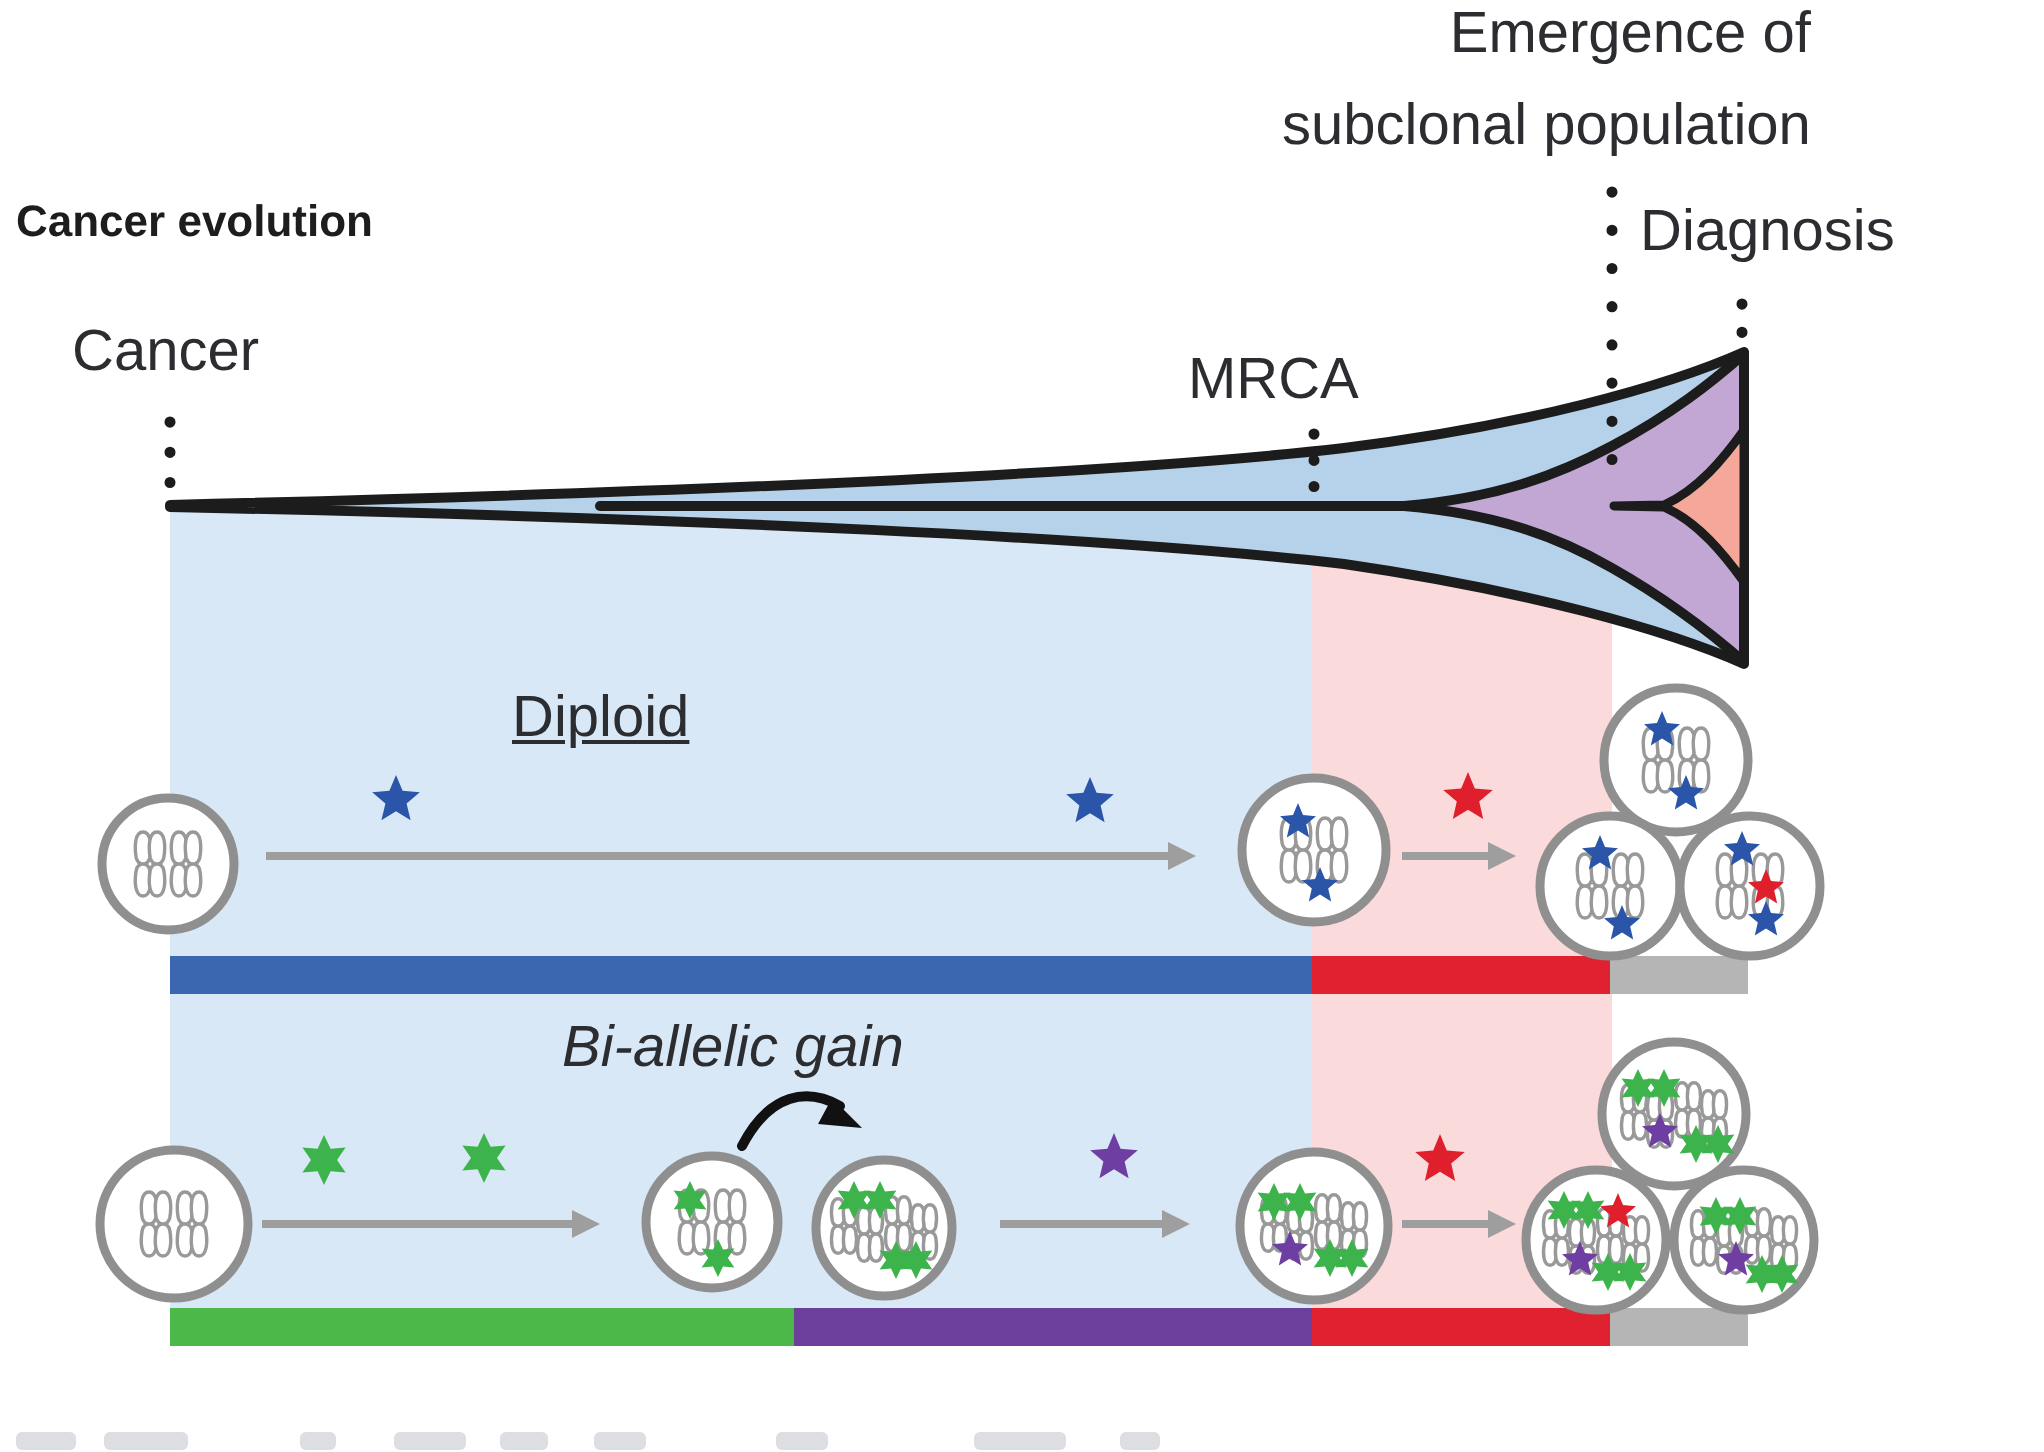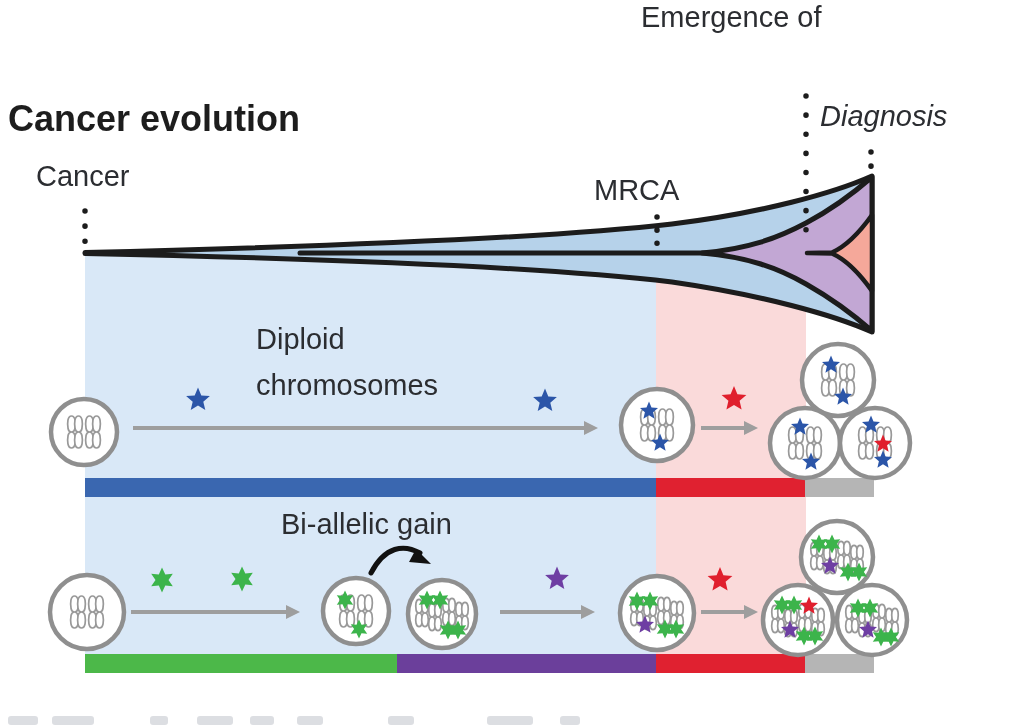--- a/index.html
+++ b/index.html
@@ -1,21 +1,21 @@
 <!DOCTYPE html>
 <html><head>
 <meta charset="utf-8">
 <style>
   html,body{margin:0;padding:0;background:#fff;}
   #stage{position:relative;width:1022px;height:726px;background:#fff;overflow:hidden;
          font-family:"Liberation Sans",sans-serif;color:#2e2e2e;}
   #diagram-svg{position:absolute;left:0;top:0;}
   .lbl{position:absolute;white-space:nowrap;font-size:29px;line-height:1.1;color:#2b2d31;}
-  .lbl.bold{font-weight:bold;color:#1d1d1d;font-size:36px;}
-  .twoline div{height:46px;}
+  .lbl.bold{font-weight:bold;color:#1d1d1d;font-size:22px;}
+  .twoline div{height:46px;text-align:right;}
   .marks{position:absolute;left:0;top:714px;width:1022px;height:12px;}
   .marks i{position:absolute;top:2px;height:9px;background:#b9bec6;opacity:.5;border-radius:3px;}
 </style>
 </head>
 <body>
 
 <div id="stage">
   <svg id="diagram-svg" width="1022" height="726" viewBox="0 0 1022 726">
       <rect x="85" y="252" width="571" height="402" fill="#d9e8f7"></rect>
       <rect x="656" y="252" width="150" height="402" fill="#fadada"></rect>
@@ -273,27 +273,27 @@
         <polygon points="881.0,627.5 883.5,632.7 889.2,632.3 885.9,637.0 889.2,641.8 883.5,641.3 881.0,646.5 878.5,641.3 872.8,641.8 876.1,637.0 872.8,632.3 878.5,632.7" fill="#3cb44b"></polygon>
         <polygon points="891.0,627.5 893.5,632.7 899.2,632.3 895.9,637.0 899.2,641.8 893.5,641.3 891.0,646.5 888.5,641.3 882.8,641.8 886.1,637.0 882.8,632.3 888.5,632.7" fill="#3cb44b"></polygon>
       </g>
     </svg>
 
   <div class="lbl bold" style="left:8px;top:99px;">Cancer evolution</div>
   <div class="lbl" style="left:36px;top:161px;">Cancer</div>
   <div class="lbl" style="left:594px;top:175px;">MRCA</div>
   <div class="lbl twoline" style="left:641px;top:2px;">
     <div>Emergence of</div>
+    <div>subclonal population</div>
   </div>
-  <div class="lbl" style="left:820px;top:101px;font-style:italic;">Diagnosis</div>
-  <div class="lbl twoline" style="left:256px;top:324px;">
+  <div class="lbl" style="left:820px;top:101px;">Diagnosis</div>
+  <div class="lbl twoline" style="left:256px;top:344px;text-decoration:underline;">
     <div>Diploid</div>
-    <div>chromosomes</div>
   </div>
-  <div class="lbl" style="left:281px;top:509px;">Bi-allelic gain</div>
+  <div class="lbl" style="left:281px;top:509px;font-style:italic;">Bi-allelic gain</div>
 
   <div class="marks">
       <i style="left: 8px; width: 30px;"></i>
       <i style="left: 52px; width: 42px;"></i>
       <i style="left: 150px; width: 18px;"></i>
       <i style="left: 197px; width: 36px;"></i>
       <i style="left: 250px; width: 24px;"></i>
       <i style="left: 297px; width: 26px;"></i>
       <i style="left: 388px; width: 26px;"></i>
       <i style="left: 487px; width: 46px;"></i>

